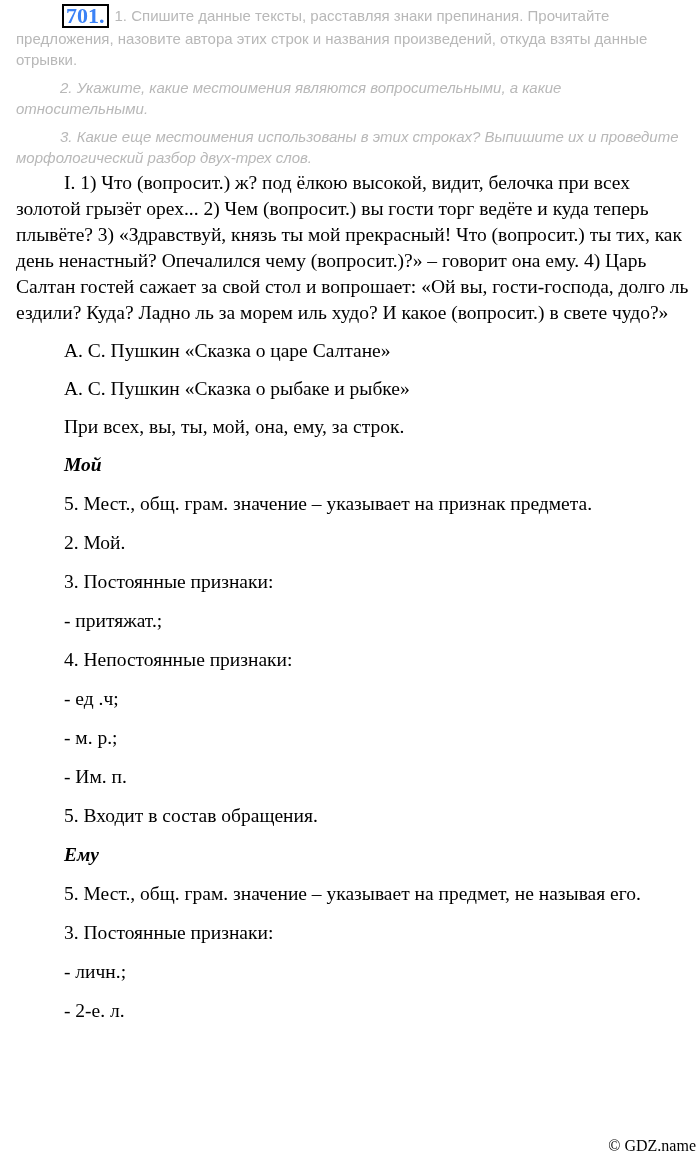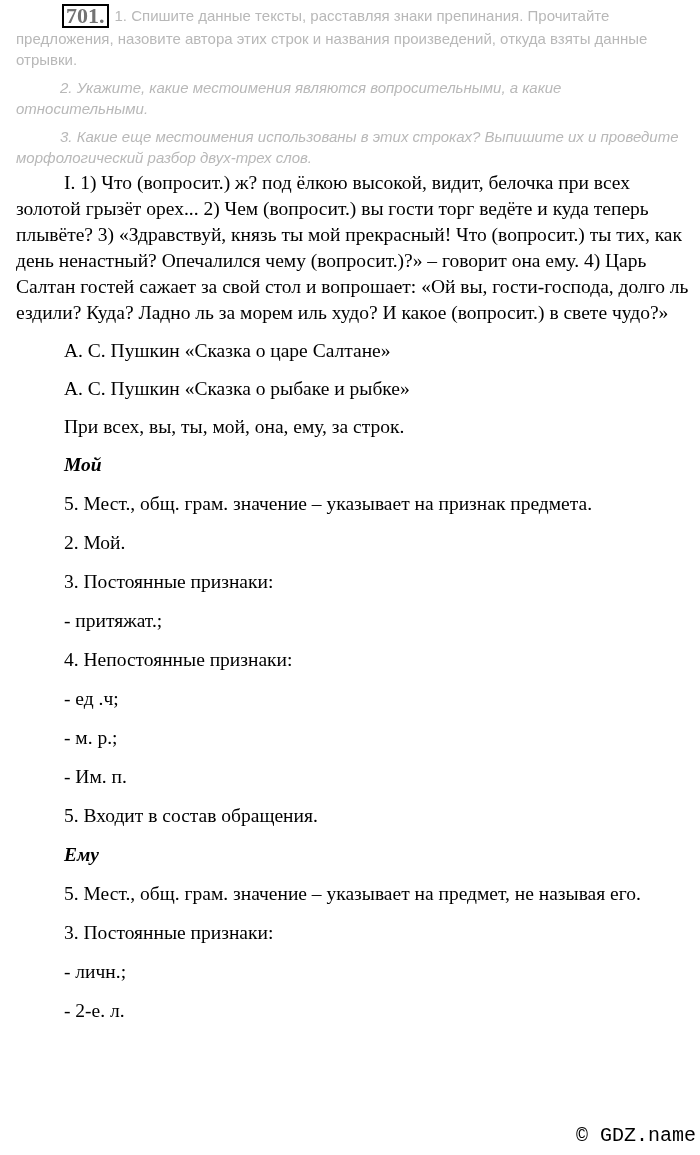--- a/index.html
+++ b/index.html
@@ -9,36 +9,36 @@
   }
   .task {
     position: absolute; left: 16px; right: 6px; top: 4px;
     font-family: "Liberation Sans", sans-serif; font-size: 15px; line-height: 21px;
     color: #b8b8b8;
   }
   .task p { margin: 0 0 7px 0; }
   .task .ind { text-indent: 44px; font-style: italic; }
   .num-box {
     display: inline-block; font-family: "Liberation Serif", serif; font-weight: bold;
-    color: #737373; font-size: 22px; line-height: 20px; border: 2px solid #000;
+    color: #3b82f6; font-size: 22px; line-height: 20px; border: 2px solid #000;
     padding: 0 2px; margin-left: 46px; margin-right: 6px; vertical-align: -2px;
   }
   .task p.first { text-indent: 0; }
   .body {
     position: absolute; left: 16px; right: 6px; top: 170px;
     font-size: 19.5px; line-height: 26px;
   }
   .body p { margin: 0 0 12px 0; }
   .ind { text-indent: 48px; }
   .li { padding-left: 48px; margin-bottom: 13px !important; }
   .it { }
   .bi { font-style: italic; font-weight: bold; }
   .sig {
-    position: absolute; right: 4px; bottom: 8px; font-size: 20px;
-    font-family: Liberation Mono, monospace;
+    position: absolute; right: 4px; bottom: 0; font-size: 16px;
+    font-family: Liberation Serif, serif;
   }
 </style>
 </head>
 <body>
 
 <div class="task">
   <p class="first"><span class="num-box">701.</span><span>1. Спишите данные тексты, расставляя знаки препинания. Прочитайте предложения, назовите автора этих строк и названия произведений, откуда взяты данные отрывки.</span></p>
   <p class="ind">2. Укажите, какие местоимения являются вопросительными, а какие относительными.</p>
   <p class="ind">3. Какие еще местоимения использованы в этих строках? Выпишите их и проведите морфологический разбор двух-трех слов.</p>
 </div>

